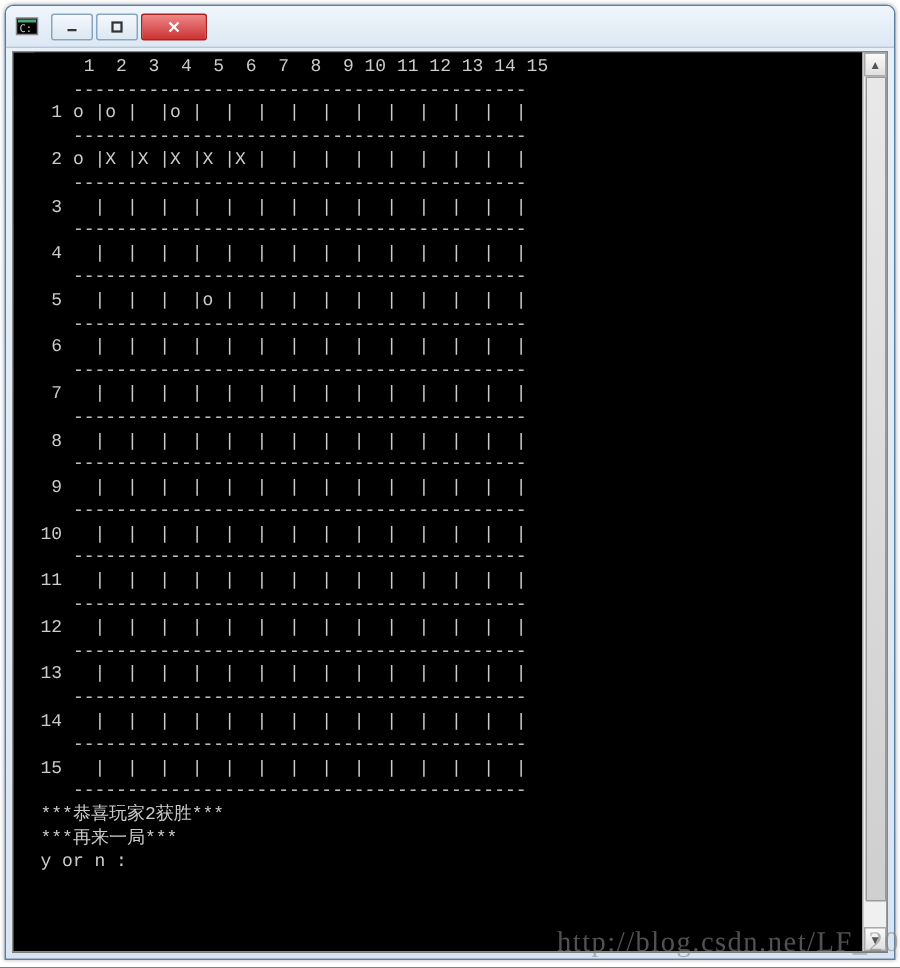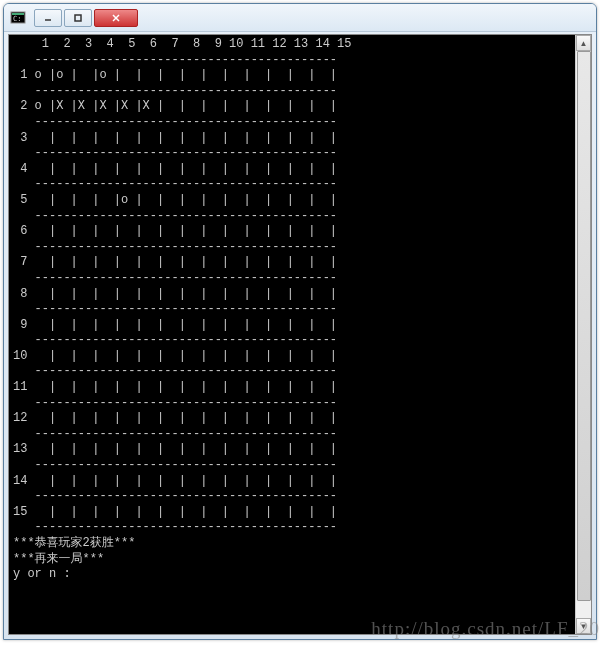--- a/index.html
+++ b/index.html
@@ -76,20 +76,21 @@
     .console {
       flex: 1;
       background: #000;
       color: #ccc;
       font-family: "NSimSun","SimSun","Courier New",monospace;
       font-size: 12px;
       line-height: 1.3;
       padding: 2px 4px;
       white-space: pre;
       overflow: hidden;
+      margin-left: 14px;
     }
     .scrollbar {
       width: 16px;
       background: #f0f0f0;
       border-left: 1px solid #ccc;
       position: relative;
     }
     .scroll-btn {
       width: 100%;
       height: 16px;

